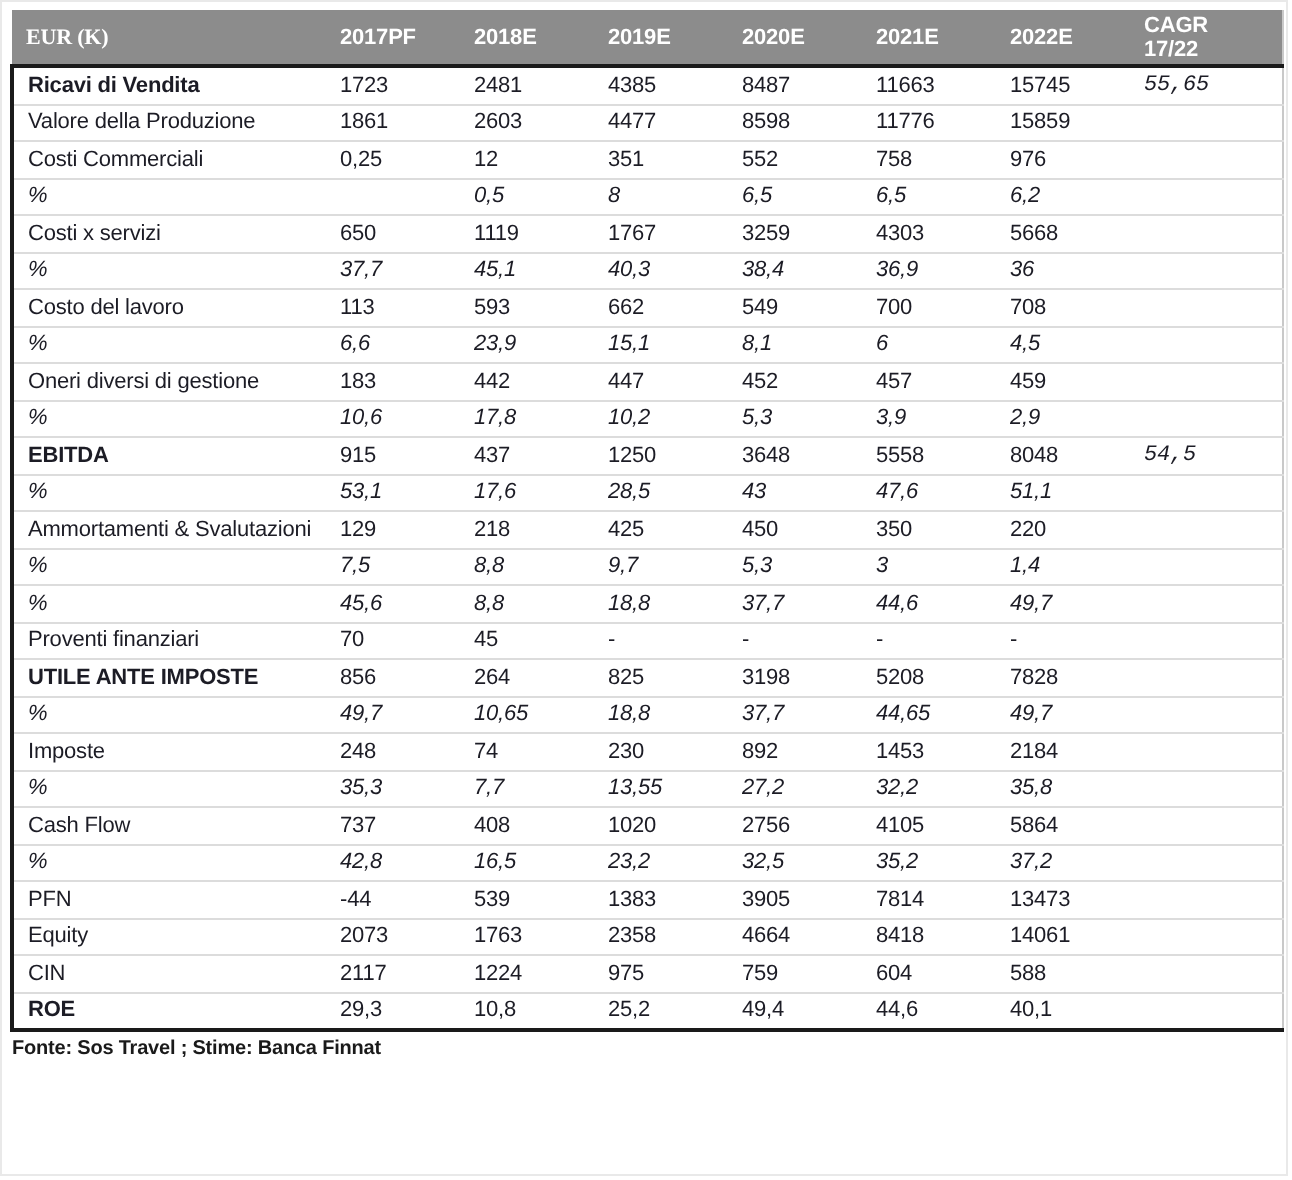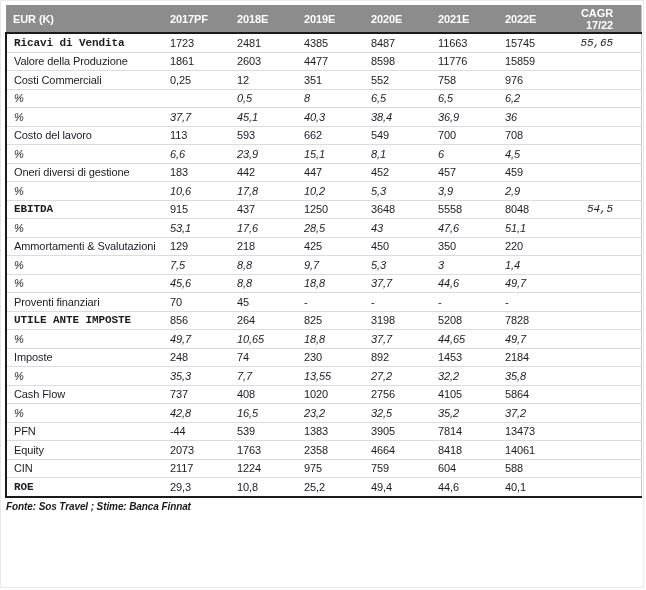--- a/index.html
+++ b/index.html
@@ -32,49 +32,48 @@
     color:#ffffff;
     font-weight:bold;
     font-size:11px;
     letter-spacing:-0.1px;
     height:27px;
     text-align:left;
     padding:0;
     border-bottom:2px solid #1a1a1a;
     vertical-align:middle;
   }
-  th.c-label { padding-left:7px; }
-  th.c-cagr, td.c-cagr { text-align:right; padding-right:28px; }
+  th.c-label { padding-left:7px;font-family:Liberation Serif, serif; }
+  th.c-cagr, td.c-cagr { padding-right:28px; }
   col.c-label { width:164px; }
   col.c-val   { width:67px;  }
   col.c-cagr  { width:auto;  }
   
   tbody td {
     font-size:11px;
     letter-spacing:-0.1px;
     height:17.5px;
     padding:0;
     border-bottom:1px solid #dcdcdc;
     color:#1c1c25;
     vertical-align:middle;
     white-space:nowrap;
     overflow:hidden;
   }
   tbody td:first-child { padding-left:7px; border-left:2px solid #1a1a1a; }
   tbody td:last-child, thead th:last-child { border-right:1px solid #c9c9c9; }
   tbody tr:last-child td { border-bottom:2px solid #1a1a1a; }
-  tbody tr.bold td:first-child { font-weight:bold;font-family:Liberation Mono, monospace; }
+  tbody tr.bold td:first-child { font-weight:bold; }
   tbody tr.italic td { font-style:italic; }
   td.c-cagr { font-style:italic;font-family:Liberation Mono, monospace; }
   
   .source {
     margin:3px 17px 0 1px;
     font-size:10px;
     font-weight:bold;
-    font-style:italic;
     letter-spacing:-0.1px;
     color:#1a1a1a;
   }
 </style>
 </head>
 <body>
 
 <div class="page">
   <div class="tablewrap">
     <table>
@@ -134,20 +133,30 @@
           <tr class="italic">
             <td>%</td>
             <td></td>
             <td>0,5</td>
             <td>8</td>
             <td>6,5</td>
             <td>6,5</td>
             <td>6,2</td>
             <td class="c-cagr"></td>
           </tr>
+          <tr>
+            <td>Costi x servizi</td>
+            <td>650</td>
+            <td>1119</td>
+            <td>1767</td>
+            <td>3259</td>
+            <td>4303</td>
+            <td>5668</td>
+            <td class="c-cagr"></td>
+          </tr>
           <tr class="italic">
             <td>%</td>
             <td>37,7</td>
             <td>45,1</td>
             <td>40,3</td>
             <td>38,4</td>
             <td>36,9</td>
             <td>36</td>
             <td class="c-cagr"></td>
           </tr>

